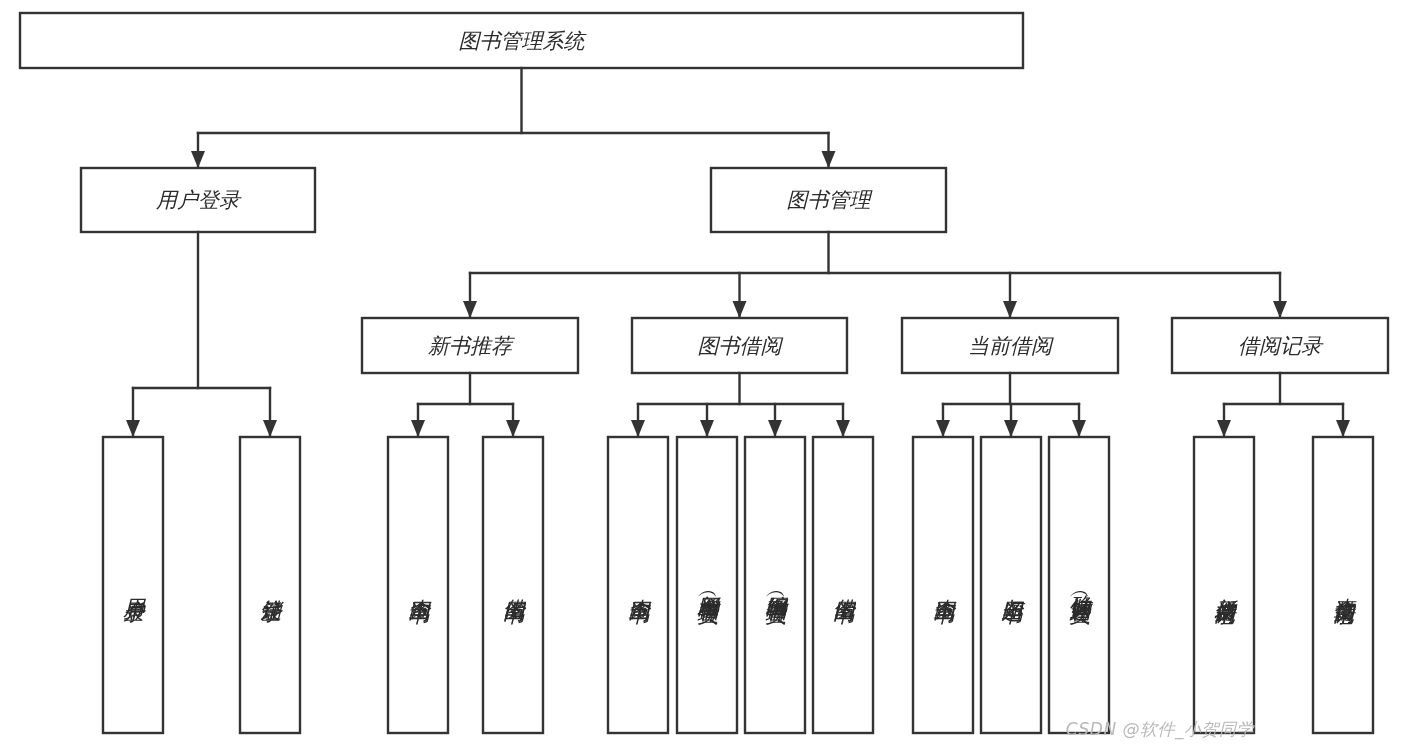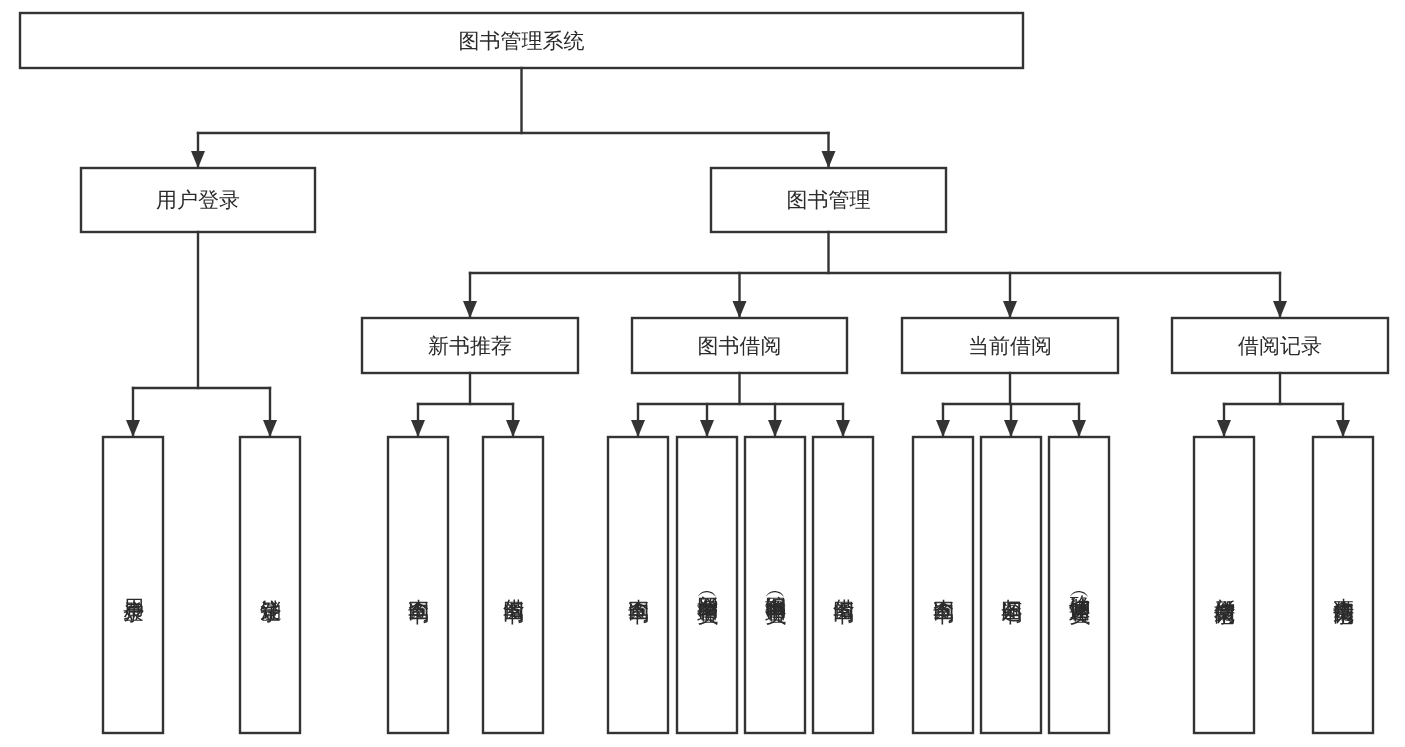--- a/index.html
+++ b/index.html
@@ -13,20 +13,21 @@
     height: 747px;
     font-family: "DejaVu Sans", "Liberation Sans", sans-serif;
     overflow: hidden;
     position: relative;
   }
   #diagram-root {
     position: relative;
     width: 1266px;
     height: 747px;
     background: #ffffff;
+    font-style: italic;
   }
   svg.tree-canvas {
     position: absolute;
     left: 0;
     top: 0;
     width: 1405px;
     height: 747px;
     display: block;
   }
   .node-box {
@@ -212,13 +213,14 @@
       <div class="vert-label" style="left: 608px; top: 437px; width: 60px; height: 296px;">查询图书</div>
       <div class="vert-label" style="left: 677px; top: 437px; width: 60px; height: 296px;">新增图书（管理员）</div>
       <div class="vert-label" style="left: 745px; top: 437px; width: 60px; height: 296px;">编辑图书（管理员）</div>
       <div class="vert-label" style="left: 813px; top: 437px; width: 60px; height: 296px;">借阅图书</div>
       <div class="vert-label" style="left: 913px; top: 437px; width: 60px; height: 296px;">查询图书</div>
       <div class="vert-label" style="left: 981px; top: 437px; width: 60px; height: 296px;">归还图书</div>
       <div class="vert-label" style="left: 1049px; top: 437px; width: 60px; height: 296px;">确认归还（管理员）</div>
       <div class="vert-label" style="left: 1194px; top: 437px; width: 60px; height: 296px;">新增借阅记录</div>
       <div class="vert-label" style="left: 1313px; top: 437px; width: 60px; height: 296px;">查询借阅记录</div>
     </div>
+  <div class="watermark">CSDN @软件_小贺同学</div>
 </div>
 
 </body></html>

